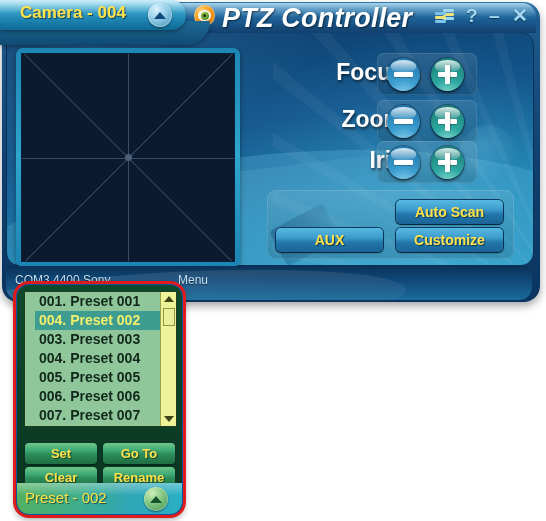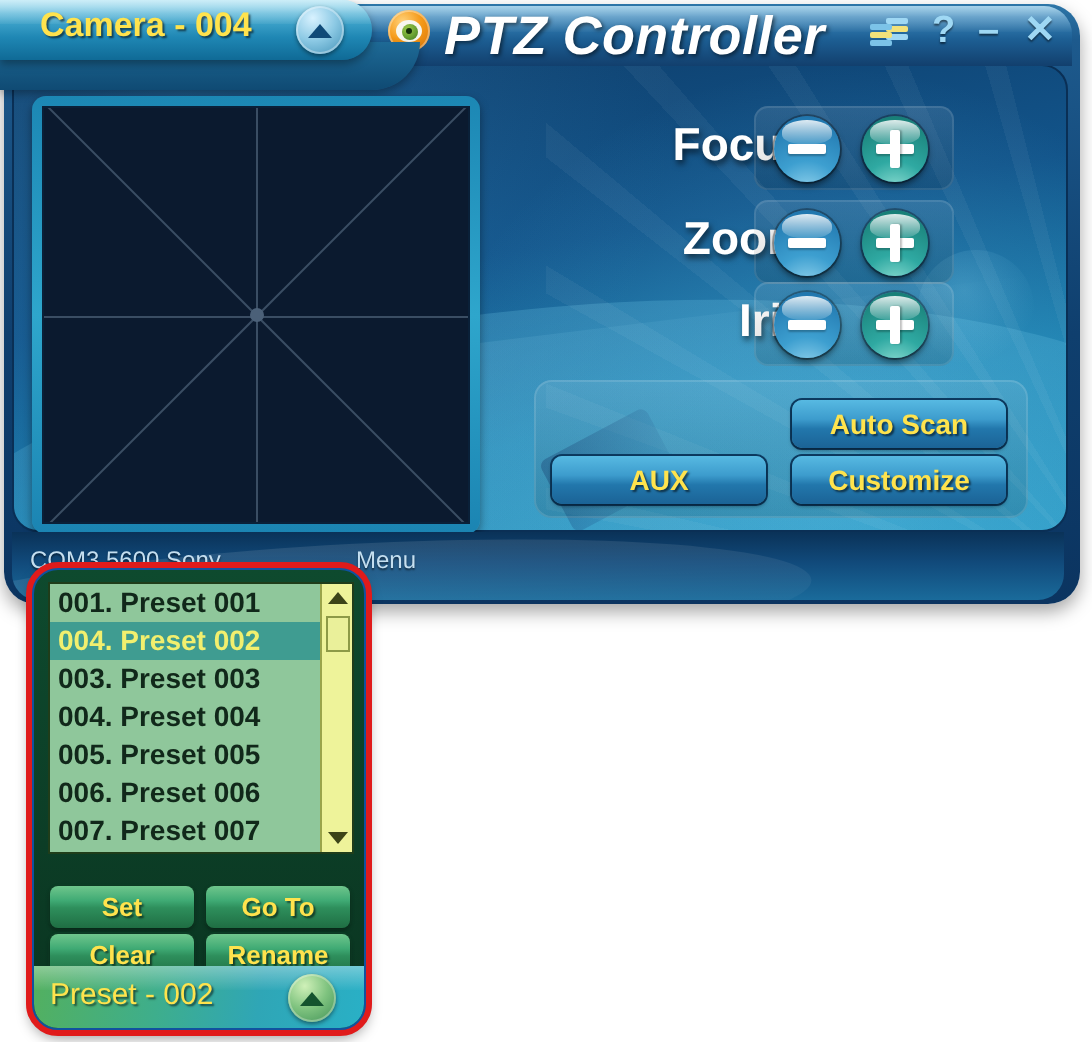--- a/index.html
+++ b/index.html
@@ -423,20 +423,21 @@
   .preset-item {
     height: 19px;
     line-height: 19px;
     padding-left: 4px;
     font-size: 14px;
     font-weight: bold;
     color: #11281a;
     white-space: nowrap;
     cursor: pointer;
     box-sizing: border-box;
+    margin-left: 10px;
   }
   .preset-item.selected {
     background: #3f9c91;
     color: #f2ef6e;
   }
   #preset-scrollbar {
     position: absolute;
     right: 0px; top: 0px;
     width: 16px; height: 100%;
     background: #eef39a;
@@ -624,21 +625,21 @@
   </div>
 
   <div id="action-group">
     <div class="act-btn" id="btn-autoscan">Auto Scan</div>
     <div class="act-btn" id="btn-aux">AUX</div>
     <div class="act-btn" id="btn-customize">Customize</div>
   </div>
 
   <div id="status-bar">
     <div class="sb-swoosh"></div>
-    <div class="status-text" id="status-port">COM3 5600 Sony</div>
+    <div class="status-text" id="status-port">COM3 4400 Sony</div>
     <div class="status-text" id="status-state">Menu</div>
   </div>
 
 </div>
 
 <div id="preset-panel">
   <div id="preset-outline"></div>
 
   <div id="preset-body">
 

